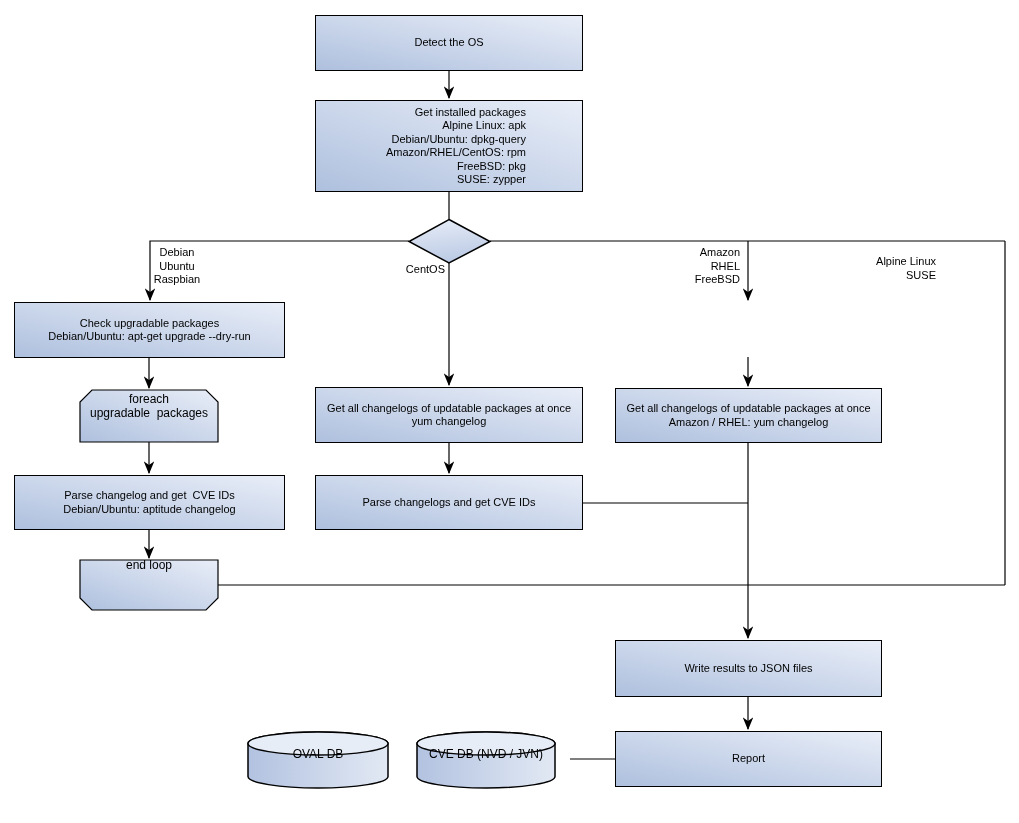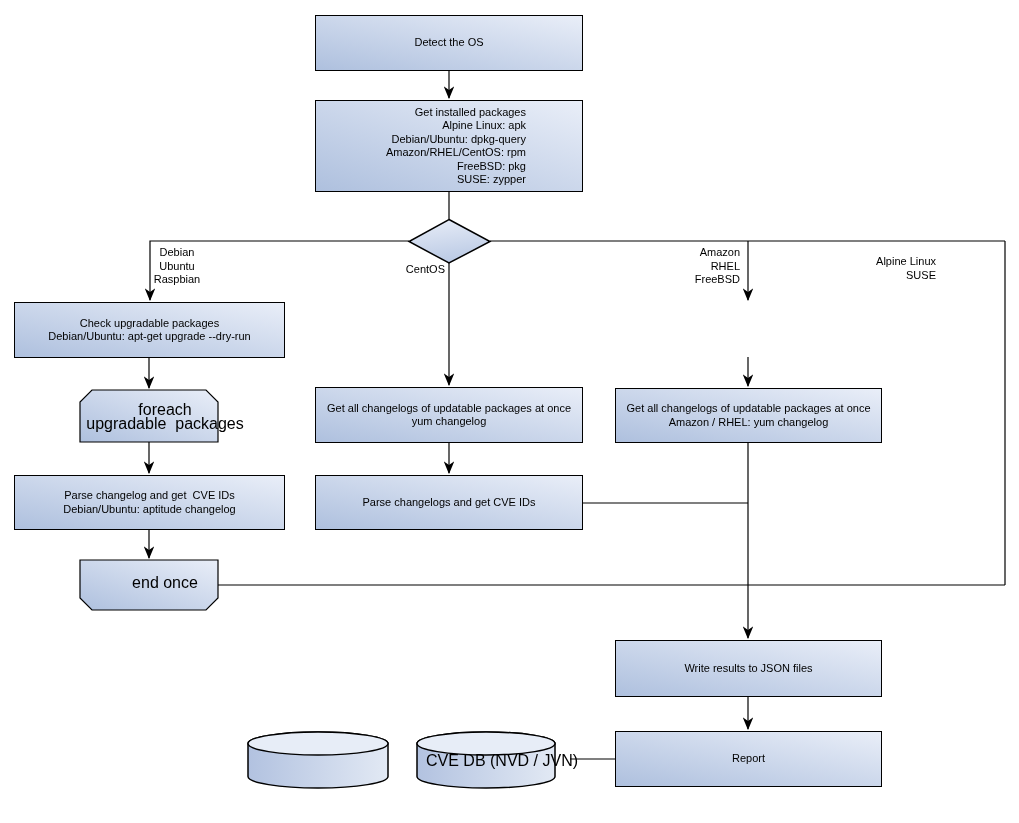--- a/index.html
+++ b/index.html
@@ -30,25 +30,24 @@
     font-size: 11px;
     line-height: 13.5px;
   }
   .node .nl { white-space: pre; text-align: center; }
   .node.align-right { justify-content: flex-end; }
   .node.align-right .nl { text-align: right; padding-right: 56px; }
   .shape-label {
     position: absolute;
     z-index: 4;
     display: flex;
-    align-items: center;
+    align-items: flex-start;
     justify-content: center;
-    font-size: 16px;
+    font-size: 12px;
     line-height: 14px;
-    margin-left: 16px;
   }
   .shape-label .nl { white-space: pre; text-align: center; }
   .branch-label {
     position: absolute;
     z-index: 4;
     font-size: 11px;
     line-height: 13.5px;
     white-space: pre;
   }
   .branch-label.center { text-align: center; }
@@ -182,21 +181,24 @@
       <path d="M417,743.5 A69,11.5 0 0 1 555,743.5 L555,776.5 A69,11.5 0 0 1 417,776.5 Z" fill="url(#cylGrad)"></path>
       <ellipse cx="486" cy="743.5" rx="69" ry="11.5" fill="#e7edf7"></ellipse>
     </g>
   </svg>
 
   <div class="shape-label" style="left:80px;top:392px;width:138px;height:50px">
     <span class="nl">foreach
 upgradable  packages</span>
   </div>
   <div class="shape-label" style="left:80px;top:558px;width:138px;height:50px">
-    <span class="nl">end once</span>
+    <span class="nl">end loop</span>
+  </div>
+  <div class="shape-label" style="left:248px;top:747px;width:140px;height:28px">
+    <span class="nl">OVAL DB</span>
   </div>
   <div class="shape-label" style="left:417px;top:747px;width:138px;height:28px">
     <span class="nl">CVE DB (NVD / JVN)</span>
   </div>
 
   <div class="branch-label center" style="left:140px;top:246px;width:74px">Debian
 Ubuntu
 Raspbian</div>
   <div class="branch-label right" style="left:375px;top:263px;width:70px">CentOS</div>
   <div class="branch-label right" style="left:668px;top:246px;width:72px">Amazon

